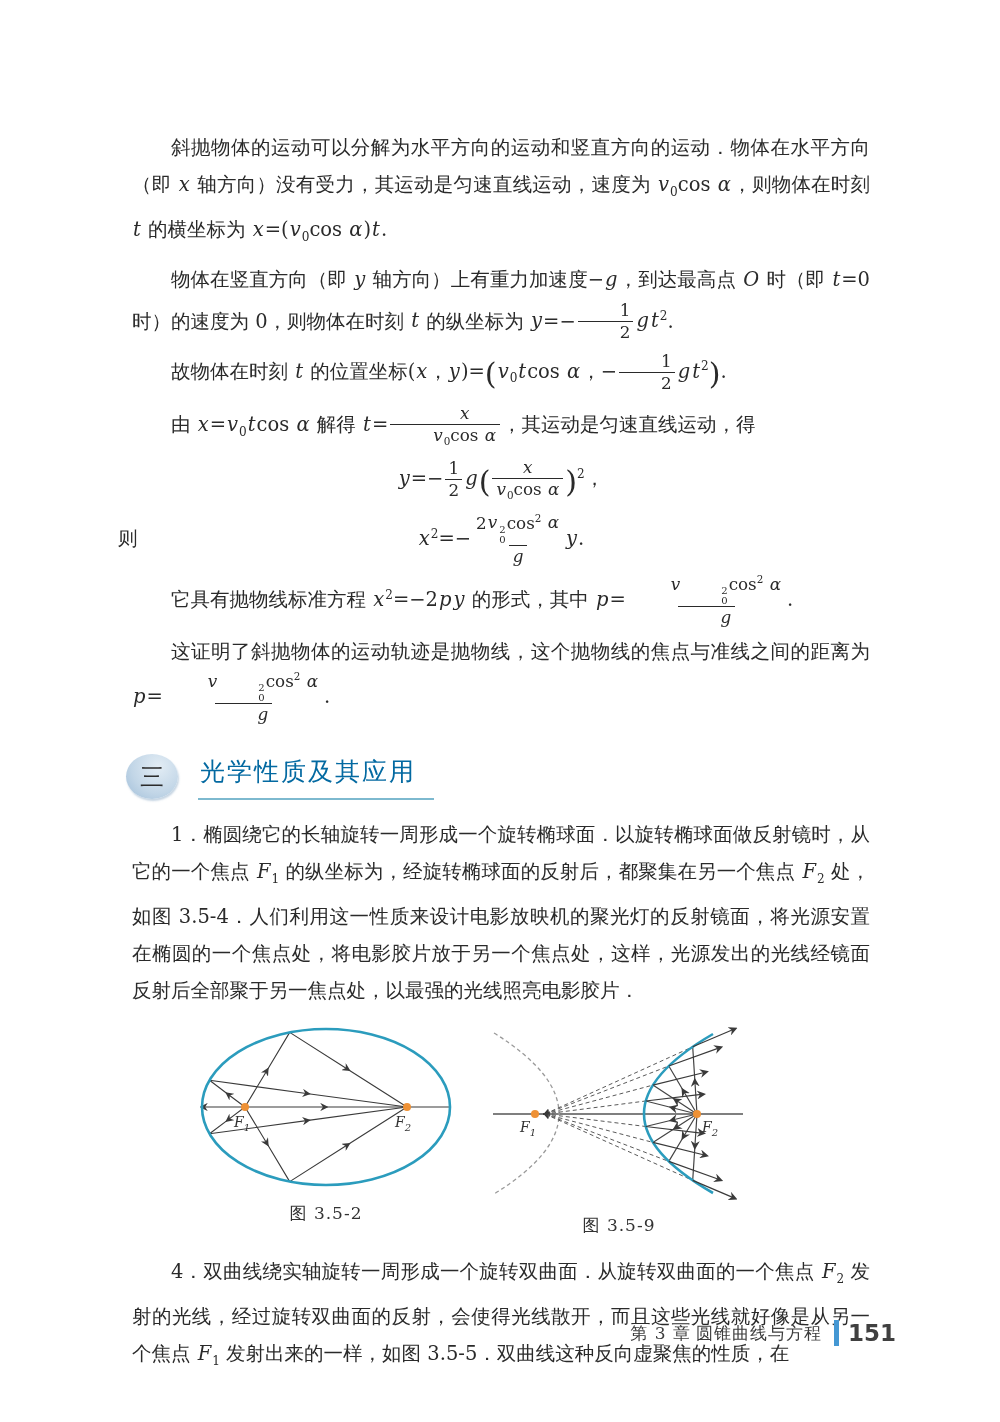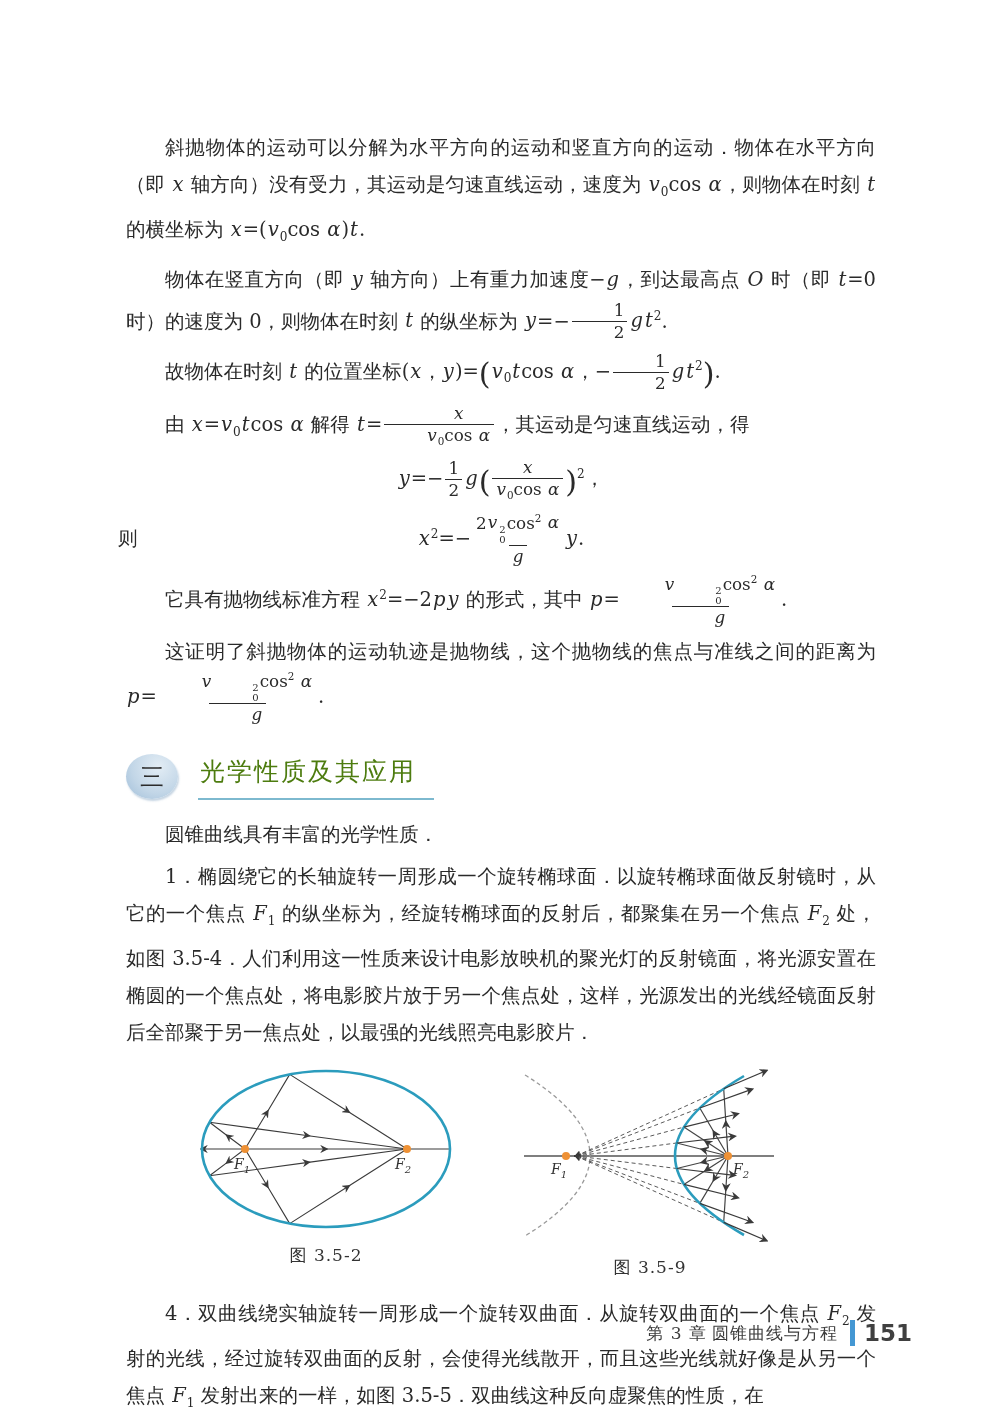--- a/index.html
+++ b/index.html
@@ -1,21 +1,21 @@
 <!DOCTYPE html>
 <html style="--ink: #2a2a2a; --curve: #2b9cbd; --focus: #ee9135; --accent: #4497d3; --underline: #7db9cf; --badge1: #e3edf5; --badge2: #c2d6e7; --badgeshadow: #9fbdd8;"><head>
 <meta charset="utf-8">
 <style>
   html,body{margin:0;padding:0;}
   body{
     width:1000px;height:1422px;background:#ffffff;position:relative;overflow:hidden;
     font-family:"DejaVu Serif","Liberation Serif",serif;color:var(--ink,#2a2a2a);
   }
   .content{position:absolute;left:118px;top:124px;width:766px;}
-  .para{font-size:19.5px;line-height:37px;text-align:justify;text-indent:2em;margin:5px 8px;}
+  .para{font-size:19.5px;line-height:37px;text-align:justify;text-indent:2em;margin:5px 14px;}
   
   .mi{font-style:italic;padding:0 1px;}
   sub.msb{font-size:0.62em;}
   sup.msp{font-size:0.62em;}
   .mss{display:inline-flex;flex-direction:column;line-height:1;font-size:0.6em;vertical-align:-0.45em;margin:0 1px;}
   .mfrac{display:inline-flex;flex-direction:column;align-items:center;vertical-align:middle;line-height:1.25;font-size:0.86em;margin:0 2px;text-align:center;}
   .fnum{padding:0 3px;}
   .fden{border-top:1.4px solid currentColor;padding:0 3px;}
   .bigp{font-size:1.55em;vertical-align:-0.22em;font-weight:300;}
   .eq{text-align:center;font-size:19.5px;margin:6px 0;line-height:1.6;}
@@ -25,32 +25,32 @@
   .sec{display:flex;align-items:center;gap:20px;margin:28px 0 16px 8px;}
   .badge{
     width:52px;height:45px;border-radius:50%;flex:0 0 auto;
     background:radial-gradient(ellipse at 62% 28%, var(--badge1,#e3edf5) 0%, var(--badge2,#c2d6e7) 58%, var(--badgeshadow,#9fbdd8) 100%);
     box-shadow:1px 2px 2px rgba(150,176,203,0.55);
     display:flex;align-items:center;justify-content:center;
     font-size:24px;color:#2b2b2b;
   }
   .sec-title{
     font-family:"DejaVu Sans","Liberation Sans",sans-serif;
-    font-size:25px;color:#4d7c0f;letter-spacing:2px;
+    font-size:25px;color:#0369a1;letter-spacing:2px;
     border-bottom:2px solid var(--underline,#7db9cf);
     padding:2px 18px 10px 2px;
   }
   
-  .figrow{display:flex;align-items:flex-start;margin:14px 0 8px 78px;gap:68px;}
+  .figrow{display:flex;align-items:flex-start;margin:14px 0 8px 78px;gap:37px;}
   .figbox{display:flex;flex-direction:column;align-items:center;}
   .figcap{font-size:17px;margin-top:9px;color:#333;letter-spacing:1px;}
   .flab{font-style:italic;font-size:14px;fill:#333;font-family:"DejaVu Serif","Liberation Serif",serif;}
   .fsub{font-size:10px;}
   
-  .footer{position:absolute;right:88px;top:1320px;display:flex;align-items:center;}
+  .footer{position:absolute;right:104px;top:1320px;display:flex;align-items:center;}
   .f-ch{font-size:17px;color:#3c3c3c;letter-spacing:1px;}
   .f-ttl{font-size:17px;color:#3c3c3c;letter-spacing:1px;margin-left:5px;}
   .f-bar{width:5px;height:26px;background:var(--accent,#4497d3);margin:0 9px 0 12px;}
   .f-pg{font-family:"DejaVu Sans","Liberation Sans",sans-serif;font-weight:bold;font-size:23px;color:#404040;}
 </style>
 </head>
 <body>
 
 <div class="content">
 
@@ -102,21 +102,20 @@
         <span class="fden"><span class="mi">g</span></span>
       </span><span class="rt">.</span></p>
 
   <div class="sec">
     <div class="badge">
       <span>三</span>
     </div>
     <div class="sec-title">光学性质及其应用</div>
   </div>
 
-  <p class="para"><span class="rt">圆锥曲线具有丰富的光学性质．</span></p>
   <p class="para"><span class="rt">1．椭圆绕它的长轴旋转一周形成一个旋转椭球面．以旋转椭球面做反射镜时，从它的一个焦点 </span><span class="mi">F</span><sub class="msb">1</sub><span class="rt"> 的纵坐标为，经旋转椭球面的反射后，都聚集在另一个焦点 </span><span class="mi">F</span><sub class="msb">2</sub><span class="rt"> 处，如图 3.5-4．人们利用这一性质来设计电影放映机的聚光灯的反射镜面，将光源安置在椭圆的一个焦点处，将电影胶片放于另一个焦点处，这样，光源发出的光线经镜面反射后全部聚于另一焦点处，以最强的光线照亮电影胶片．</span></p>
 
   <div class="figrow">
 
     <div class="figbox">
       <svg width="260" height="170" viewBox="0 0 260 170">
         <defs>
           <marker id="ar1" viewBox="0 0 10 10" refX="7" refY="5" markerWidth="7.5" markerHeight="7.5" orient="auto">
             <path d="M0,0L10,5L0,10L3.2,5Z" fill="#3a3a3a"></path>
           </marker>

